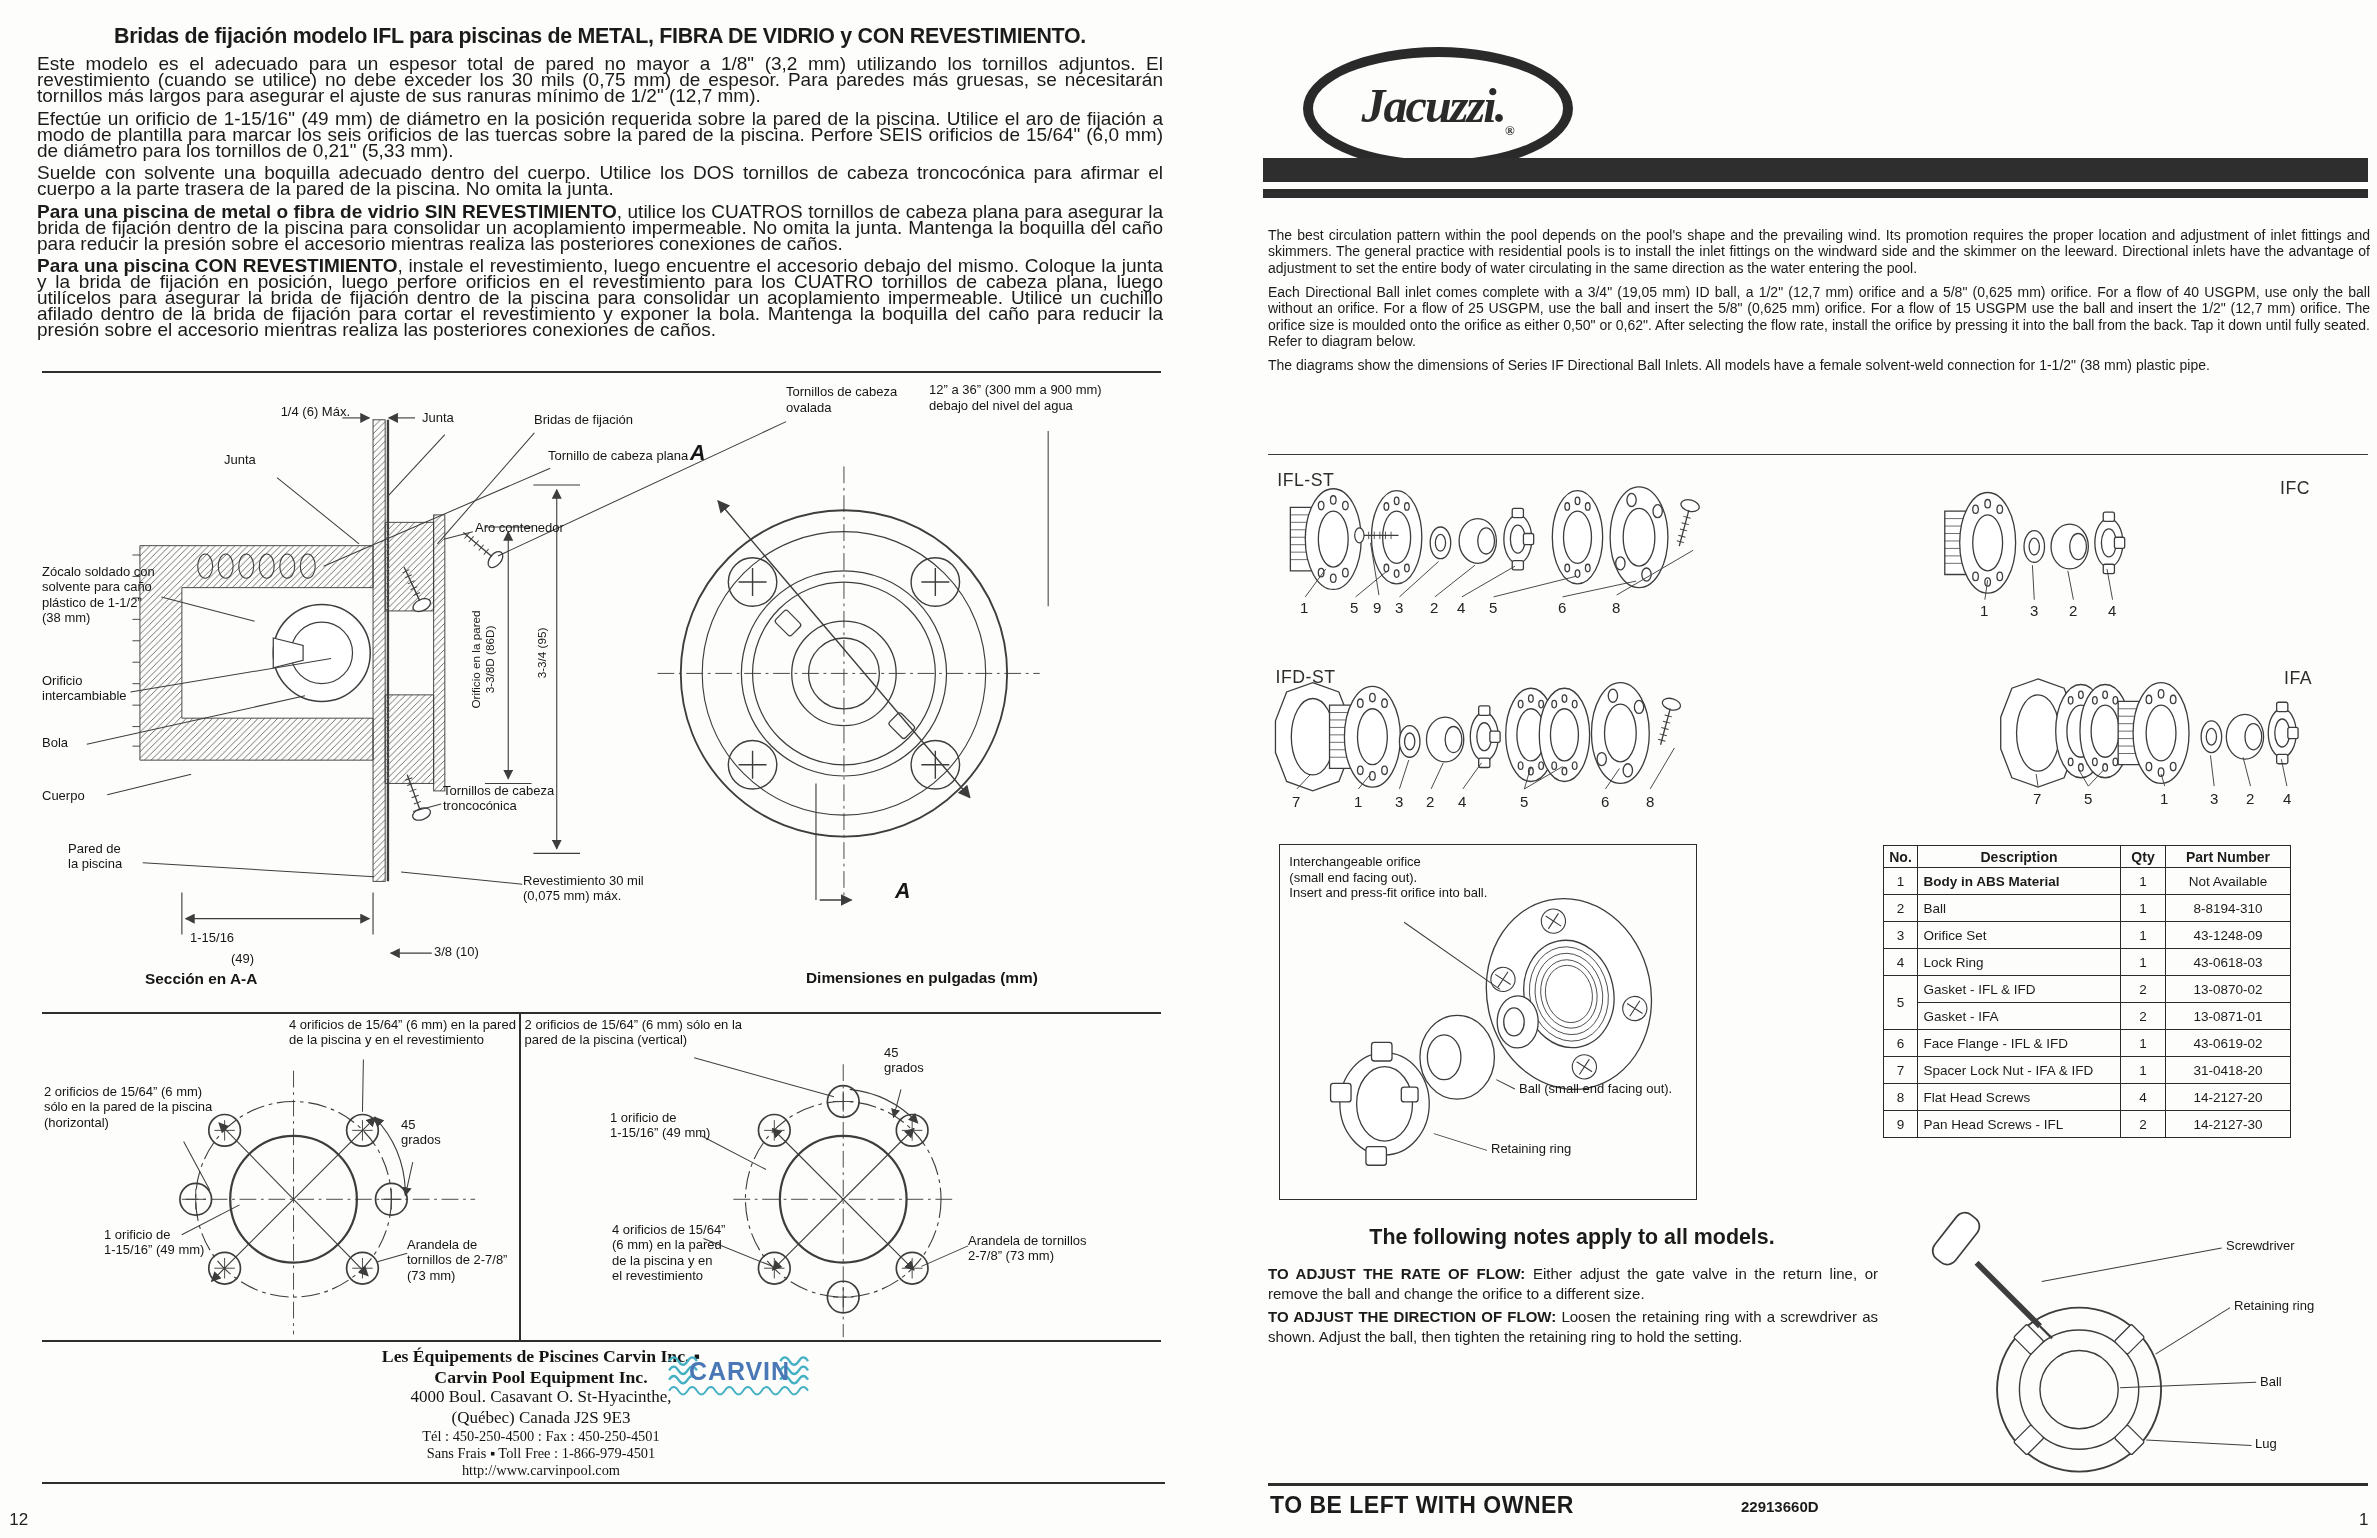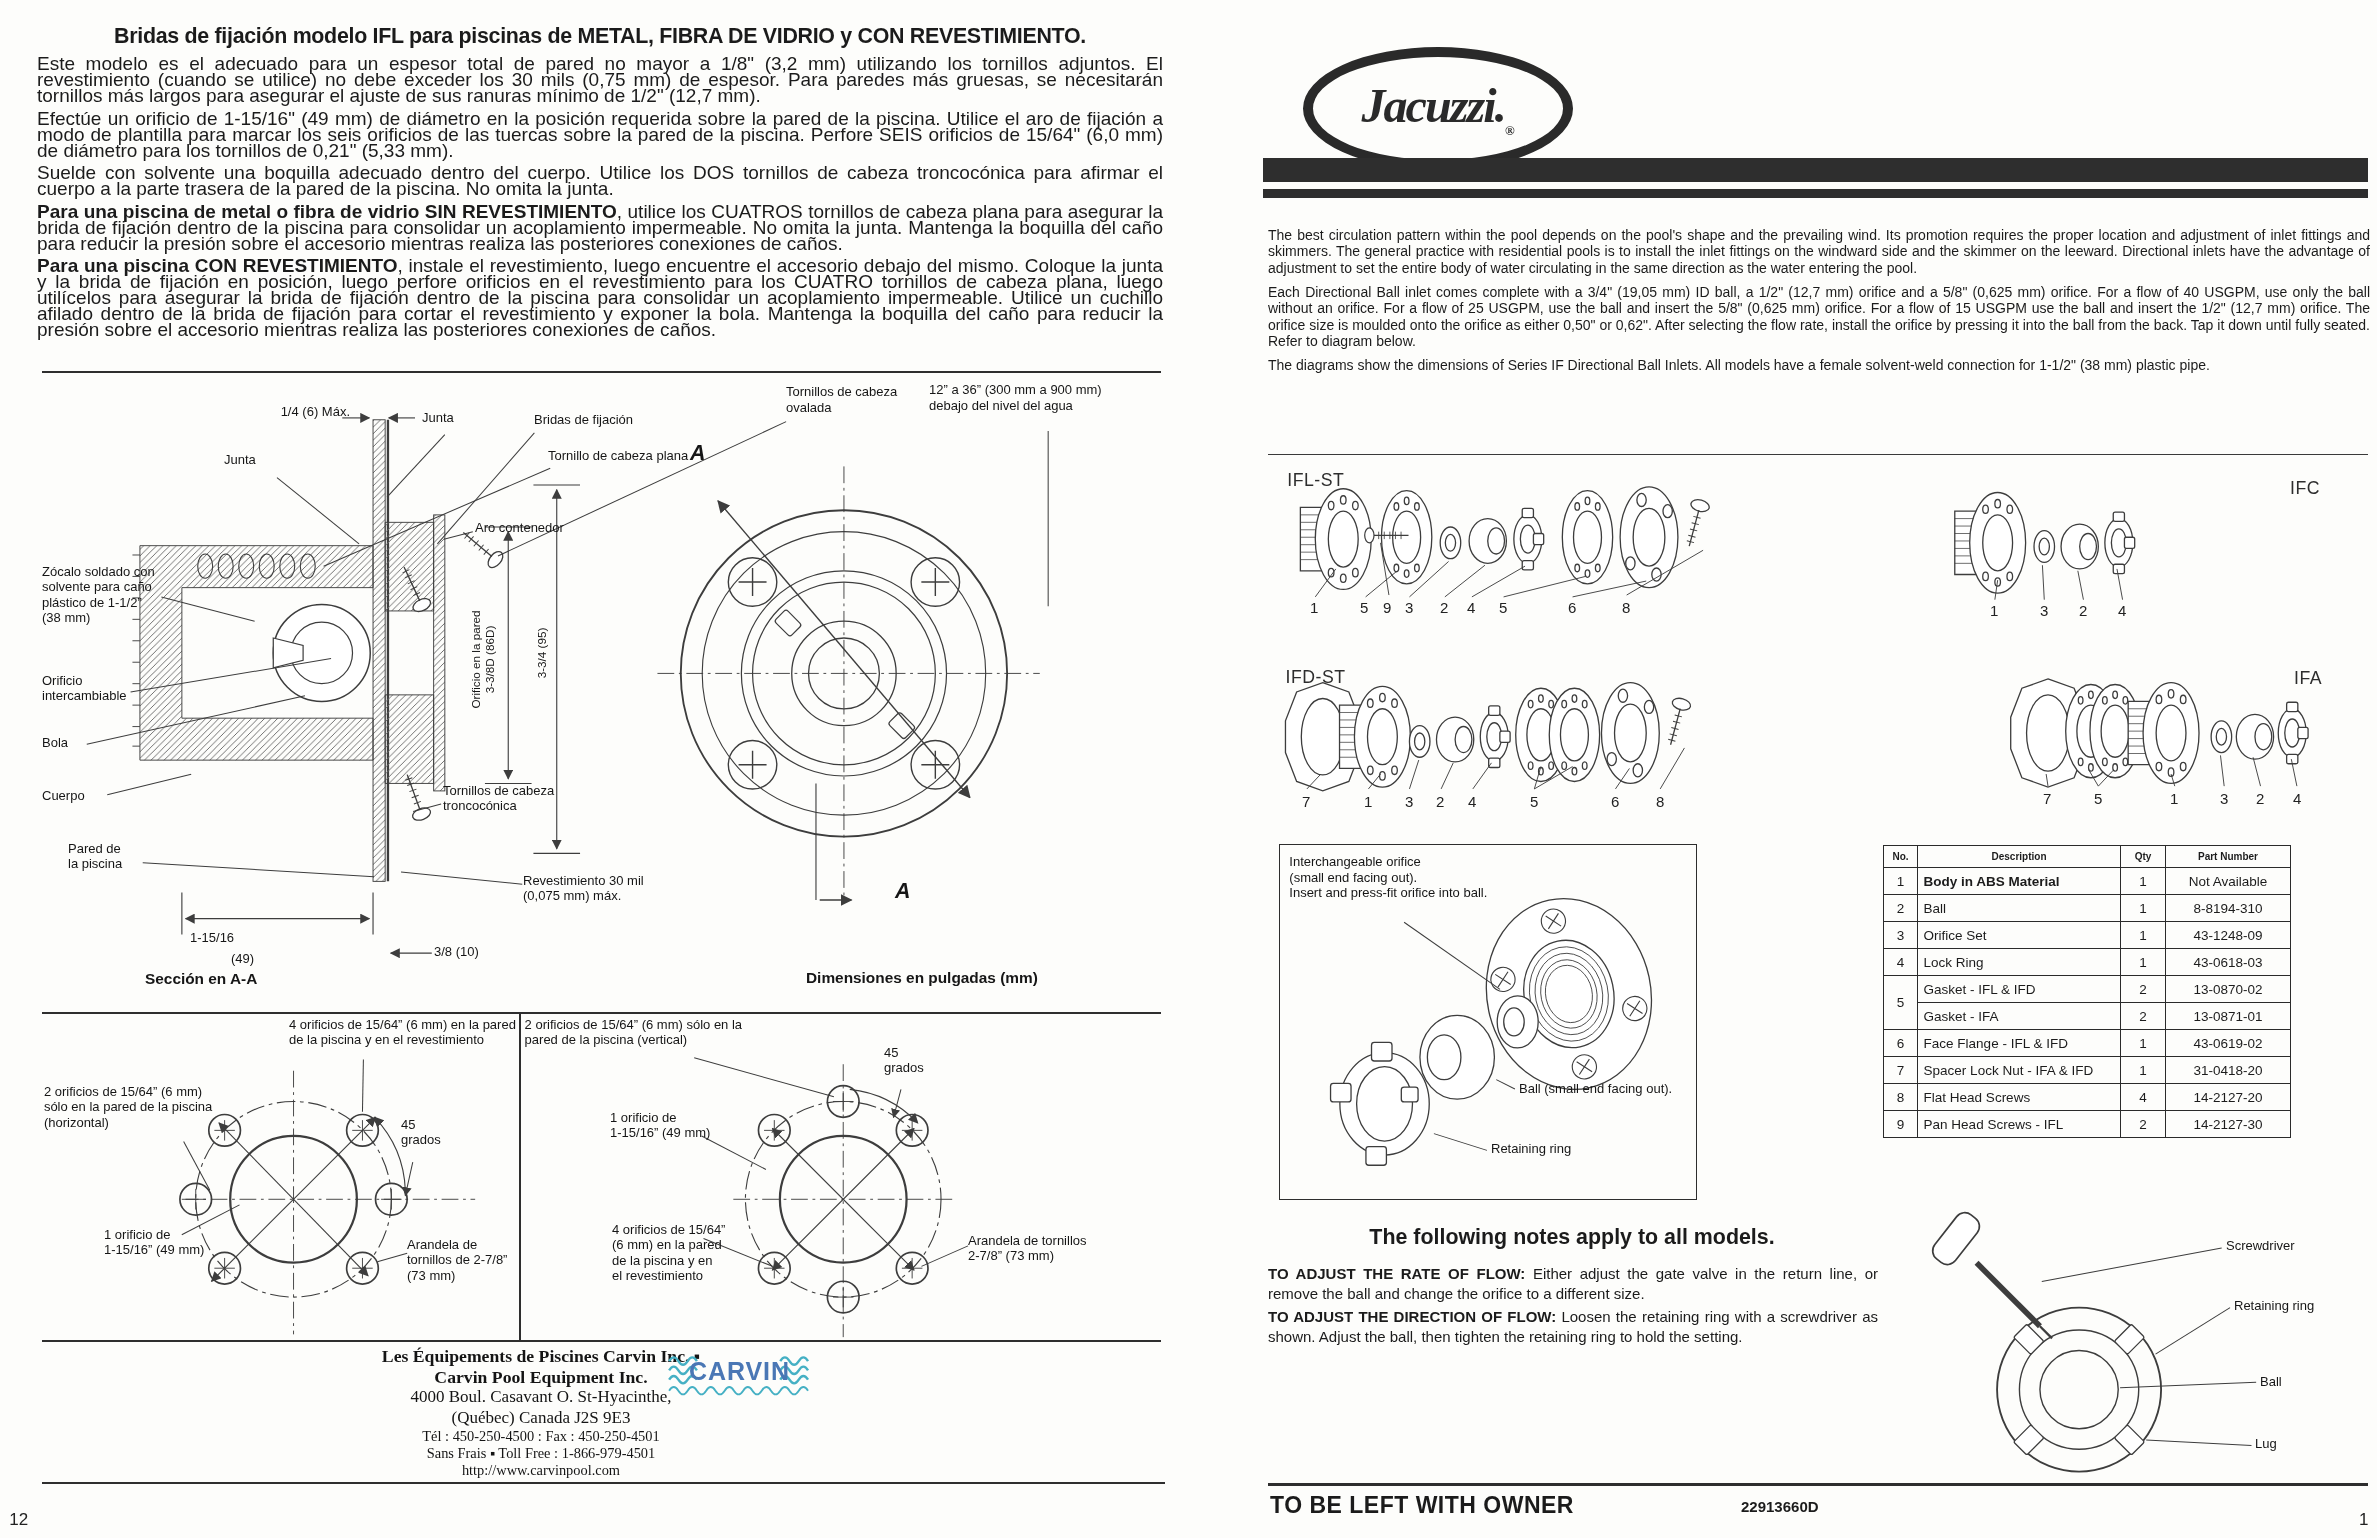--- a/index.html
+++ b/index.html
@@ -24,21 +24,21 @@
   .rp-title{position:absolute;left:1575px;top:28px;width:792px;text-align:right;
             font-weight:bold;font-size:31px;line-height:36px;letter-spacing:-0.5px;color:#222;}
   .rp-paras{position:absolute;left:1268px;top:227px;width:1102px;}
   .rp-paras p{margin:0 0 7.5px;text-align:justify;font-size:14px;line-height:16.4px;}
   .jacuzzi{position:absolute;left:1303px;top:47px;width:250px;height:103px;
            border:10.3px solid #2a2a2a;border-radius:50%;display:flex;align-items:center;justify-content:center;}
   .jacuzzi .word{font-family:"Liberation Serif",serif;font-style:italic;font-weight:bold;
            font-size:48px;letter-spacing:-1.9px;color:#2a2a2a;}
   .jacuzzi .reg{font-size:13px;font-style:normal;vertical-align:-13px;letter-spacing:0;}
   table.parts{border-collapse:collapse;font-size:13.5px;color:#1c1c1c;background:#fdfdfb;}
-  table.parts th{border:1.7px solid #2a2a2a;height:21.4px;font-size:10px;padding:0 4.7px;}
+  table.parts th{border:1.7px solid #2a2a2a;height:21.4px;font-size:14px;padding:0 4.7px;}
   table.parts td{border:1.5px solid #2a2a2a;height:26px;padding:0 5.6px;}
   .tc{text-align:center;}
   .notes-h{position:absolute;left:1268px;top:1225px;width:608px;text-align:center;
            font-weight:bold;font-size:21.4px;}
   .notes{position:absolute;left:1268px;top:1264px;width:610px;}
   .notes p{margin:0 0 2.8px;font-size:15px;line-height:20px;text-align:justify;}
   .foot-owner{position:absolute;left:1270px;top:1492px;font-weight:bold;font-size:23px;letter-spacing:0.5px;}
   .doc-num{position:absolute;left:1741px;top:1498px;font-weight:bold;font-size:15px;}
   .pgnum{position:absolute;font-size:17px;color:#222;}
   .addr{position:absolute;left:280px;top:1346px;width:522px;text-align:center;
@@ -326,21 +326,21 @@
   <div class="rule" style="left:1263px;top:189px;width:1105px;height:9.3px;"></div>
 
   <div class="rp-paras">
     <p>The best circulation pattern within the pool depends on the pool's shape and the prevailing wind. Its promotion requires the proper location and adjustment of inlet fittings and skimmers. The general practice with residential pools is to install the inlet fittings on the windward side and the skimmer on the leeward. Directional inlets have the advantage of adjustment to set the entire body of water circulating in the same direction as the water entering the pool.</p>
     <p>Each Directional Ball inlet comes complete with a 3/4" (19,05 mm) ID ball, a 1/2" (12,7 mm) orifice and a 5/8" (0,625 mm) orifice. For a flow of 40 USGPM, use only the ball without an orifice. For a flow of 25 USGPM, use the ball and insert the 5/8" (0,625 mm) orifice. For a flow of 15 USGPM use the ball and insert the 1/2" (12,7 mm) orifice. The orifice size is moulded onto the orifice as either 0,50" or 0,62". After selecting the flow rate, install the orifice by pressing it into the ball from the back. Tap it down until fully seated. Refer to diagram below.</p>
     <p>The diagrams show the dimensions of Series IF Directional Ball Inlets. All models have a female solvent-weld connection for 1-1/2" (38 mm) plastic pipe.</p>
   </div>
 
   <div class="rule" style="left:1268px;top:454px;width:1100px;height:1.4px;background:#3a3a3a;"></div>
 
-  <div class="abs" style="left:1268px;top:457px;width:1100px;height:387px;margin-left:10px;">
+  <div class="abs" style="left:1268px;top:457px;width:1100px;height:387px;">
     <svg width="1100" height="387" viewBox="0 0 1180 415">
       <defs>
         <g id="xbody" fill="#fff" stroke="#3d3d3d" stroke-width="1.4">
           <path d="M-46,-34 h30 v68 h-30 z"></path>
           <path d="M-46,-26 h30 M-46,-18 h30 M-46,-10 h30 M-46,-2 h30 M-46,6 h30 M-46,14 h30 M-46,22 h30" stroke-width="0.8"></path>
           <ellipse cx="0" cy="0" rx="30" ry="54"></ellipse>
             <ellipse cx="0" cy="0" rx="16" ry="30"></ellipse>
           <ellipse cx="0" cy="-42" rx="3" ry="4.5"></ellipse>
             <ellipse cx="0" cy="42" rx="3" ry="4.5"></ellipse>
           <ellipse cx="-13" cy="-36" rx="3" ry="4.5"></ellipse>

